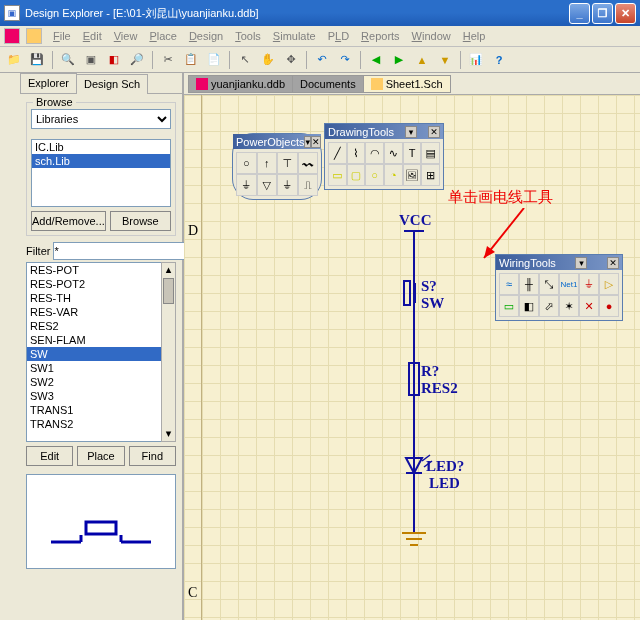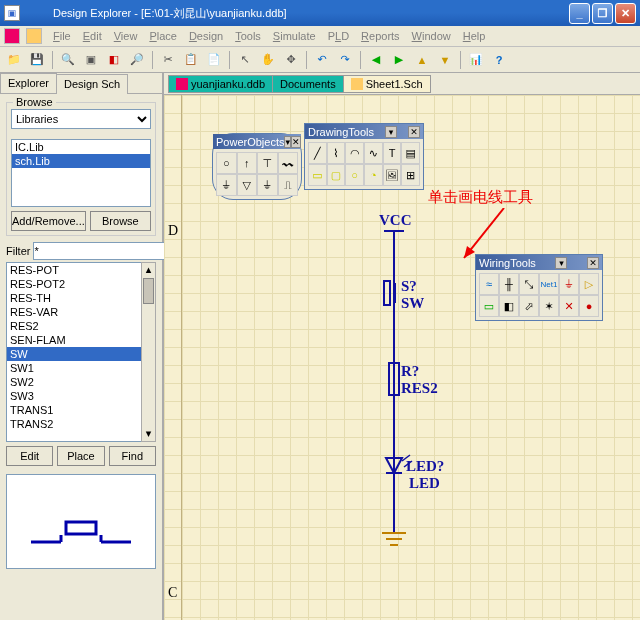--- a/index.html
+++ b/index.html
@@ -1,49 +1,49 @@
 <!DOCTYPE html>
 <html><head>
 <meta charset="utf-8">
 <style>
 *{box-sizing:border-box;margin:0;padding:0;font-family:Tahoma,sans-serif;font-size:11px;}
 body{background:#ece9d8;width:640px;height:620px;overflow:hidden;}
 .titlebar{background:linear-gradient(#2a6ec9,#2a6ec9,#1e5bb5);height:26px;display:flex;align-items:center;padding:0 4px;color:#fff;font-size:12px;}
 .titlebar .ico{width:16px;height:16px;background:#fff;border:1px solid #888;margin-right:5px;display:flex;align-items:center;justify-content:center;font-size:9px;color:#36c;}
-.titlebar .ttl{flex:1;margin-left:28px;}
+.titlebar .ttl{flex:1;}
 .wbtns{display:flex;gap:2px;}
 .wbtn{width:21px;height:21px;background:linear-gradient(#7ea9e4,#3d76cc);border:1px solid #fff;border-radius:3px;display:flex;align-items:center;justify-content:center;color:#fff;font-weight:bold;}
 .wbtn.close{background:linear-gradient(#e78d7a,#c8462b);}
 .menubar{height:21px;background:#ece9d8;display:flex;align-items:center;padding:0 4px;gap:2px;color:#808080;border-bottom:1px solid #c0c0c0;}
 .menubar .m{padding:2px 5px;}
 .menubar .m u{text-decoration:underline;}
 .mbico{width:16px;height:16px;border:1px solid #bbb;margin-right:4px;}
 .toolbar{height:26px;background:#ece9d8;display:flex;align-items:center;padding:0 4px;gap:3px;border-bottom:1px solid #aaa;}
 .tb{width:20px;height:20px;display:flex;align-items:center;justify-content:center;color:#555;}
 .tb.sep{width:1px;height:18px;background:#aaa;margin:0 2px;}
-.main{display:flex;height:547px;}
+.main{display:flex;height:547px;padding-left:20px;}
 .sidebar{width:164px;background:#ece9d8;border-right:2px solid #aaa;display:flex;flex-direction:column;}
 .tabs{height:21px;display:flex;border-bottom:1px solid #aaa;}
 .tab{padding:3px 7px;background:#ece9d8;border:1px solid #aaa;border-bottom:none;margin-right:-1px;position:relative;}
 .tab.active{background:#ece9d8;top:1px;}
 .groupbox{margin:4px 6px;border:1px solid #ccc;padding:6px 4px 4px;position:relative;}
 .groupbox .gblbl{position:absolute;top:-7px;left:6px;background:#ece9d8;padding:0 3px;}
 select.lib{width:100%;height:20px;border:1px solid #7f9db9;background:#fff;}
 .listbox{background:#fff;border:1px solid #7f9db9;overflow:auto;}
 .listbox .item{padding:1px 3px;height:14px;white-space:nowrap;}
 .listbox .item.sel{background:#316ac5;color:#fff;}
 .btnrow{display:flex;gap:4px;margin-top:4px;}
 .btn{flex:1;height:20px;border:1px solid #888;background:#ece9d8;display:flex;align-items:center;justify-content:center;}
 .filterrow{display:flex;align-items:center;margin:2px 6px;}
 .filterrow input{flex:1;height:18px;border:1px solid #7f9db9;margin:0 3px;}
 .filterrow .q{width:16px;height:16px;border:1px solid #888;display:flex;align-items:center;justify-content:center;}
 .preview{margin:4px 6px;height:95px;background:#fff;border:1px solid #7f9db9;display:flex;align-items:center;justify-content:center;}
 .canvas{flex:1;background:#f7f0d0;position:relative;overflow:hidden;}
 .ctabs{height:22px;background:#ece9d8;display:flex;align-items:center;padding:0 4px;gap:0;border-bottom:1px solid #aaa;}
-.ctab{padding:2px 7px;border:1px solid #999;background:#14b8a6;margin-right:-1px;display:flex;align-items:center;gap:3px;}
+.ctab{padding:2px 7px;border:1px solid #999;background:#a3a3a3;margin-right:-1px;display:flex;align-items:center;gap:3px;}
 .ctab.active{background:#f7f0d0;}
 .ctab .tico{width:12px;height:12px;}
 .grid{position:absolute;inset:22px 0 0 0;background-image:linear-gradient(#e5dcb0 1px,transparent 1px),linear-gradient(90deg,#e5dcb0 1px,transparent 1px);background-size:18px 18px;}
 .lborder{position:absolute;left:0;top:22px;bottom:0;width:18px;border-right:1px solid #c0b080;}
 .lborder .sec{position:absolute;left:4px;font-family:'Times New Roman',serif;font-size:14px;color:#000;}
 .toolbox{position:absolute;background:#ece9d8;border:1px solid #5a7db0;}
 .toolbox .tbhdr{background:linear-gradient(90deg,#3d5e9c,#7c98c8);color:#fff;height:15px;display:flex;align-items:center;padding:0 3px;font-size:10px;}
 .toolbox .tbhdr .x{margin-left:auto;width:12px;height:12px;background:#d4d0c8;border:1px solid #888;color:#000;display:flex;align-items:center;justify-content:center;font-size:9px;}
 .toolbox .tbbody{padding:3px;}
 .tbr{display:flex;}

